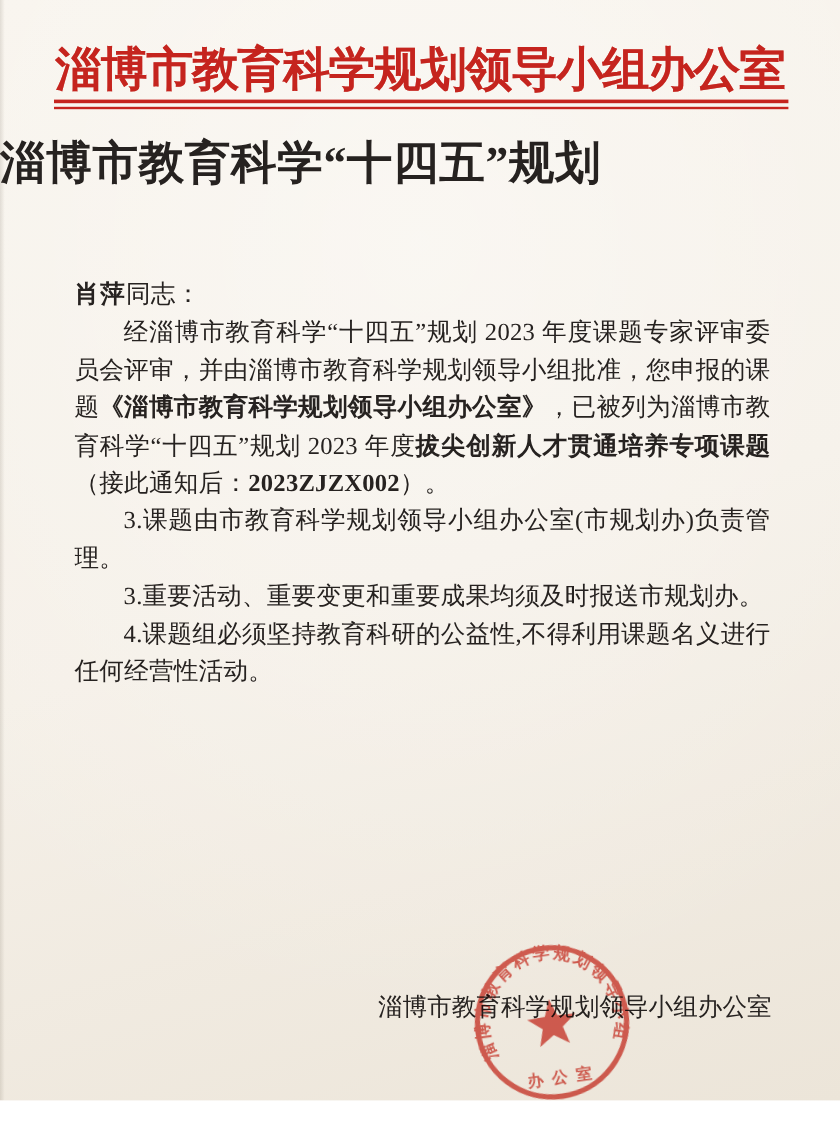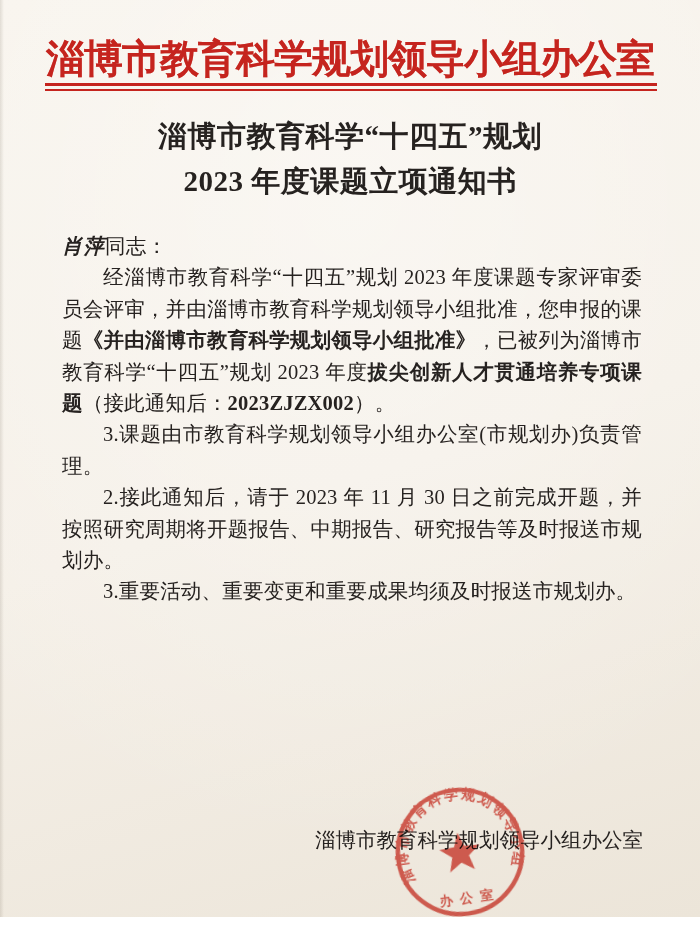--- a/index.html
+++ b/index.html
@@ -29,32 +29,32 @@
     color:var(--header-red);letter-spacing:-1px;
     text-shadow:0 0 .5px rgba(197,36,30,.55);
   }
   .double-rule{
     position:absolute;top:83px;left:45px;right:43px;height:3px;
     border-top:3.5px solid var(--header-red);
     border-bottom:2px solid var(--header-red);
   }
   .doc-title{
     position:absolute;top:114px;left:0;right:0;margin:0;
-    text-align:center;font-size:29px;font-weight:bold;line-height:45px;
+    text-align:left;font-size:38px;font-weight:bold;line-height:45px;
     letter-spacing:.5px;
   }
   .doc-title span{display:block;}
   .letter-body{
     position:absolute;top:231px;left:62px;width:580px;
     font-size:20.5px;line-height:31.4px;text-align:justify;
     letter-spacing:.2px;
   }
   .letter-body p{margin:0;}
   .indent{text-indent:2em;}
-  .salutation .name{font-weight:bold;letter-spacing:1px;font-style:italic;}
+  .salutation .name{font-weight:bold;letter-spacing:1px;}
   .b{font-weight:bold;}
   .sign-block{
     position:absolute;top:825px;right:57px;
     text-align:center;font-size:20.5px;line-height:31px;
   }
   .sign-date{margin-top:5px;}
   .seal{
     position:absolute;left:389px;top:781px;width:142px;height:142px;
     color:var(--seal-red);
     opacity:.84;mix-blend-mode:multiply;
@@ -76,32 +76,31 @@
 <body>
 
 <div class="page">
 
   <h1 class="org-header">淄博市教育科学规划领导小组办公室</h1>
 
   <div class="double-rule"></div>
 
   <h2 class="doc-title">
     <span>淄博市教育科学“十四五”规划</span>
-    <span>2023 年度课题立项通知书</span>
   </h2>
 
   <main class="letter-body">
     <p class="salutation"><span class="name">肖萍</span><span>同志：</span></p>
 
-    <p class="indent"><span>经淄博市教育科学“十四五”规划 2023 年度课题专家评审委员会评审，并由淄博市教育科学规划领导小组批准，您申报的课题</span><span class="b">《并由淄博市教育科学规划领导小组批准》</span><span>，已被列为淄博市教育科学“十四五”规划 2023 年度</span><span class="b">拔尖创新人才贯通培养专项课题</span><span>（接此通知后：</span><span class="b">2023ZJZX002</span><span>）。</span></p>
+    <p class="indent"><span>经淄博市教育科学“十四五”规划 2023 年度课题专家评审委员会评审，并由淄博市教育科学规划领导小组批准，您申报的课题</span><span class="b">《淄博市教育科学规划领导小组办公室》</span><span>，已被列为淄博市教育科学“十四五”规划 2023 年度</span><span class="b">拔尖创新人才贯通培养专项课题</span><span>（接此通知后：</span><span class="b">2023ZJZX002</span><span>）。</span></p>
 
 
     <p class="indent">3.课题由市教育科学规划领导小组办公室(市规划办)负责管理。</p>
-    <p class="indent">2.接此通知后，请于 2023 年 11 月 30 日之前完成开题，并按照研究周期将开题报告、中期报告、研究报告等及时报送市规划办。</p>
     <p class="indent">3.重要活动、重要变更和重要成果均须及时报送市规划办。</p>
+    <p class="indent">4.课题组必须坚持教育科研的公益性,不得利用课题名义进行任何经营性活动。</p>
 
   </main>
 
   <div class="sign-block">
     <div class="sign-org">淄博市教育科学规划领导小组办公室</div>
   </div>
 
   <svg class="seal" viewBox="0 0 160 160" aria-hidden="true">
     <circle cx="80" cy="80" r="70" fill="none" stroke="currentColor" stroke-width="5"></circle>
     <path id="sealArc" d="M 23.6,100.5 A 60,60 0 1 1 136.4,100.5" fill="none"></path>

